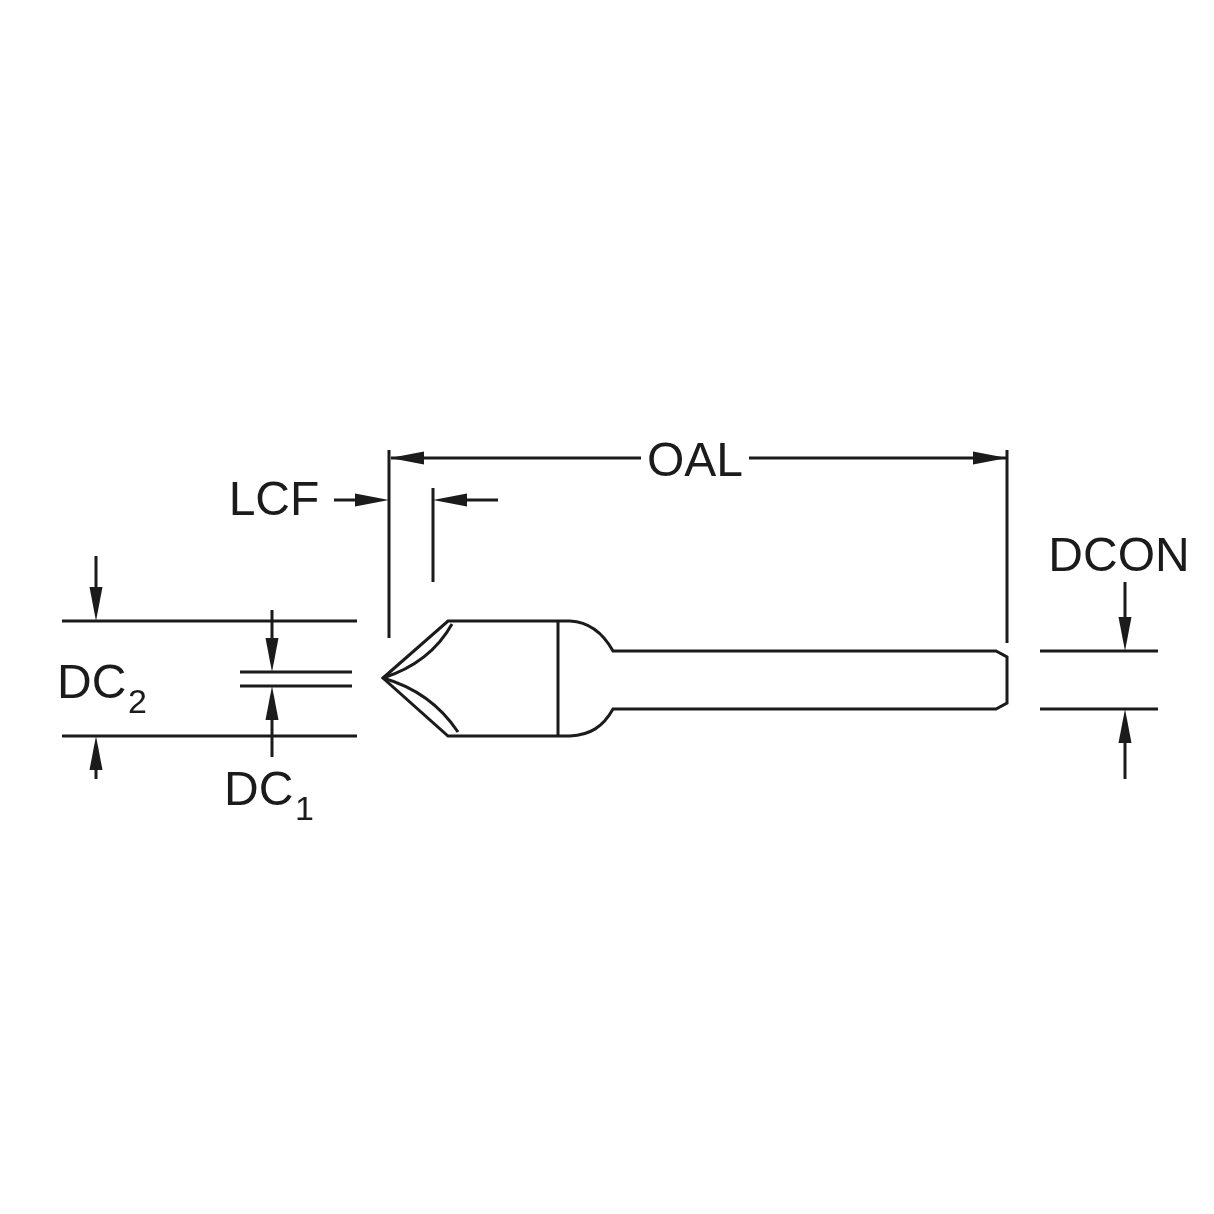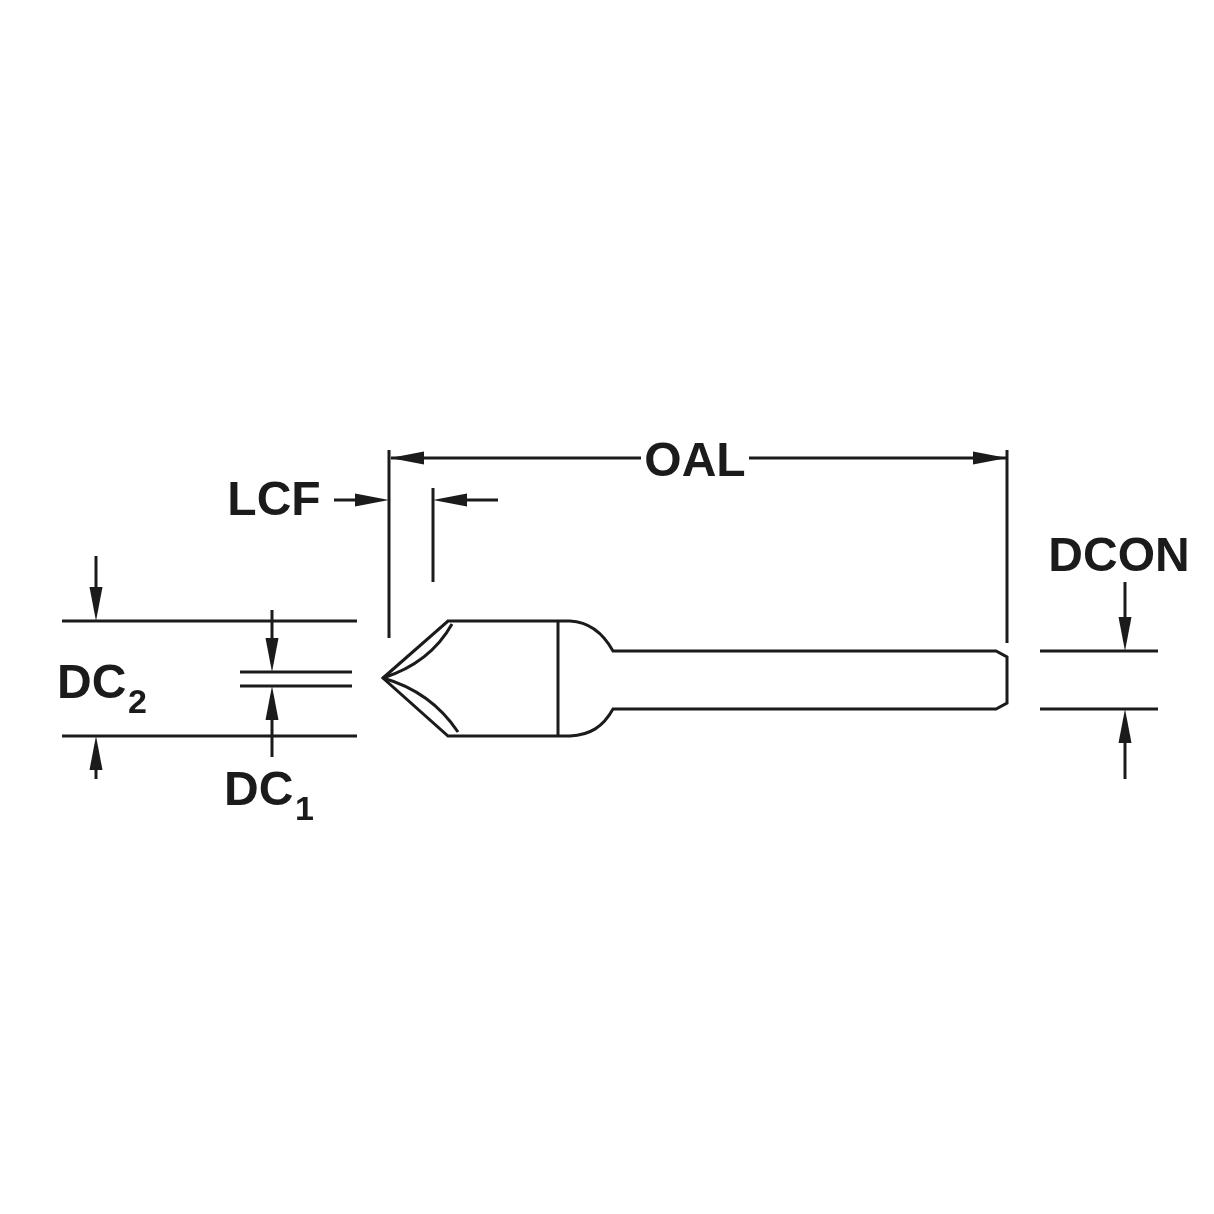--- a/index.html
+++ b/index.html
@@ -10,21 +10,20 @@
     margin:0;
     padding:0;
     background:var(--bg);
   }
   .page{
     position:relative;
     width:1214px;
     height:1214px;
     background:var(--bg);
     overflow:hidden;
-    font-weight:bold;
   }
   svg{
     display:block;
     width:1214px;
     height:1214px;
   }
   .ln{
     stroke:var(--line);
     stroke-width:3;
     fill:none;

